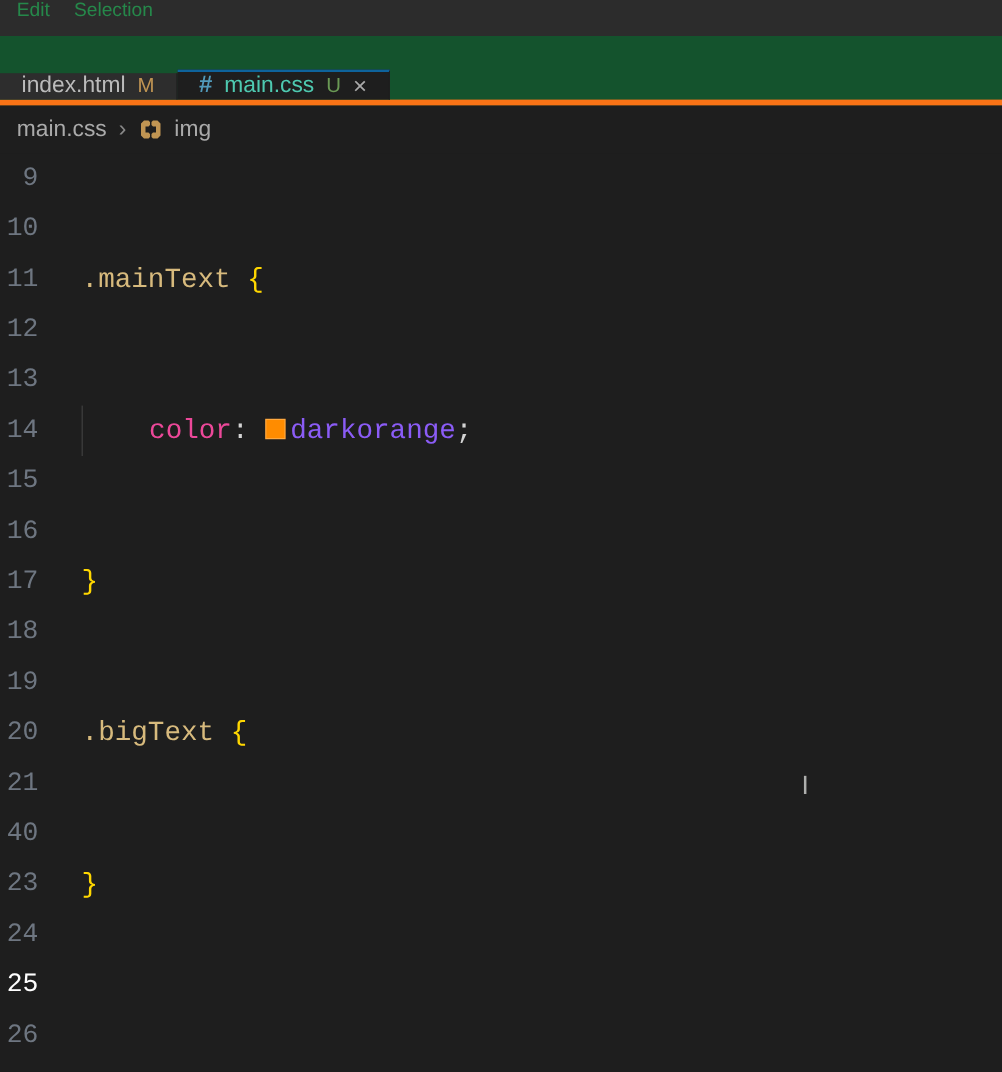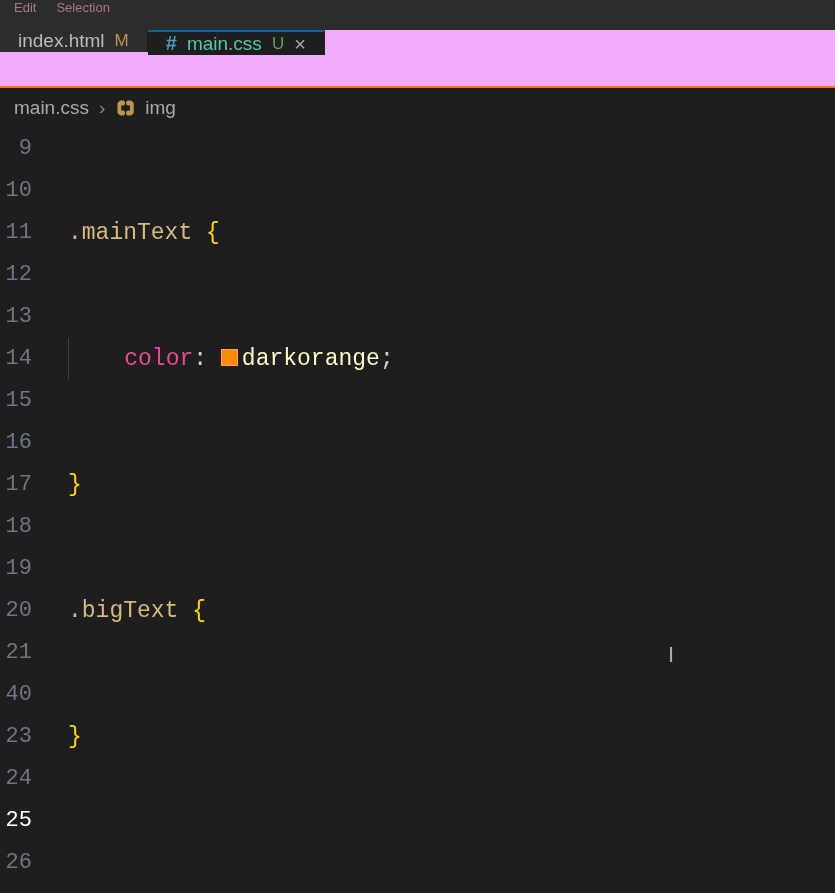--- a/index.html
+++ b/index.html
@@ -7,35 +7,35 @@
     width: 835px;
     height: 893px;
     background: #1e1e1e;
     font-family: "Consolas", "Courier New", monospace;
     color: #cccccc;
     overflow: hidden;
   }
   .menubar {
     height: 30px;
     background: #2c2c2c;
-    color: #f9a8d4;
+    color: #22c55e;
     font-family: -apple-system, "Segoe UI", sans-serif;
-    font-size: 13px;
+    font-size: 16px;
     display: flex;
     align-items: flex-start;
     padding-left: 14px;
     gap: 20px;
   }
   .menubar span { opacity: 0.6; }
   .tabbar {
     height: 58px;
-    background: #f0abfc;
+    background: #14532d;
     display: flex;
-    align-items: flex-start;
-    border-bottom: 2px solid #f97316;
+    align-items: flex-end;
+    border-bottom: 5px solid #f97316;
   }
   .tab {
     display: flex;
     align-items: center;
     padding: 0 18px;
     gap: 10px;
     font-family: -apple-system, "Segoe UI", sans-serif;
     font-size: 19px;
     color: #bbb;
     background: #2d2d2d;
@@ -90,21 +90,21 @@
   .indent-guide {
     display: inline-block;
     border-left: 1px solid #404040;
     height: 42px;
     vertical-align: top;
   }
   .sel   { color: #d7ba7d; margin-top: 47px; }
   .brace { color: #ffd700; }
   .prop  { color: #ec4899; }
   .punct { color: #d4d4d4; }
-  .val   { color: #fef9c3; font-family: Liberation Mono, monospace; }
+  .val   { color: #8b5cf6; font-family: Liberation Mono, monospace; }
   .num   { color: #b5cea8; }
   .swatch {
     display: inline-block;
     width: 17px;
     height: 17px;
     margin-right: 4px;
     vertical-align: -1px;
     border: 1px solid rgba(255,255,255,0.25);
   }
   .sw-darkorange { background: #ff8c00; }

